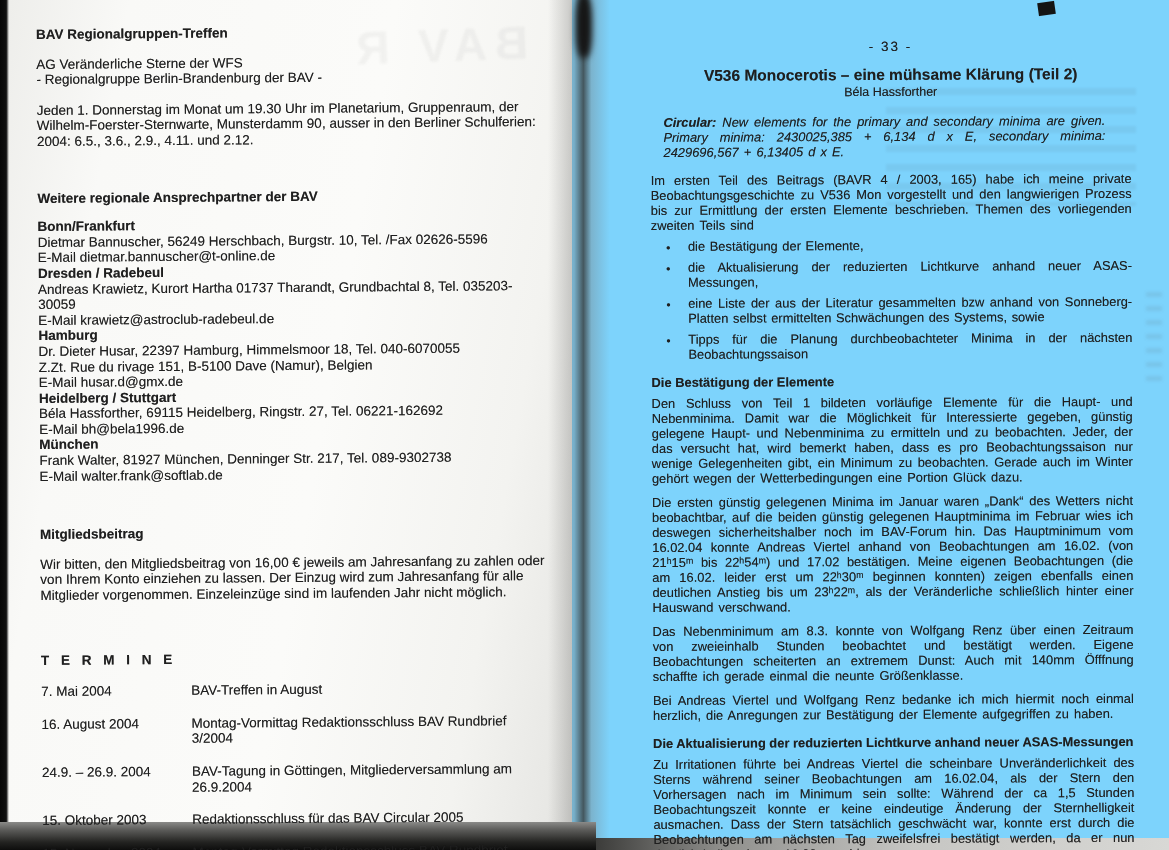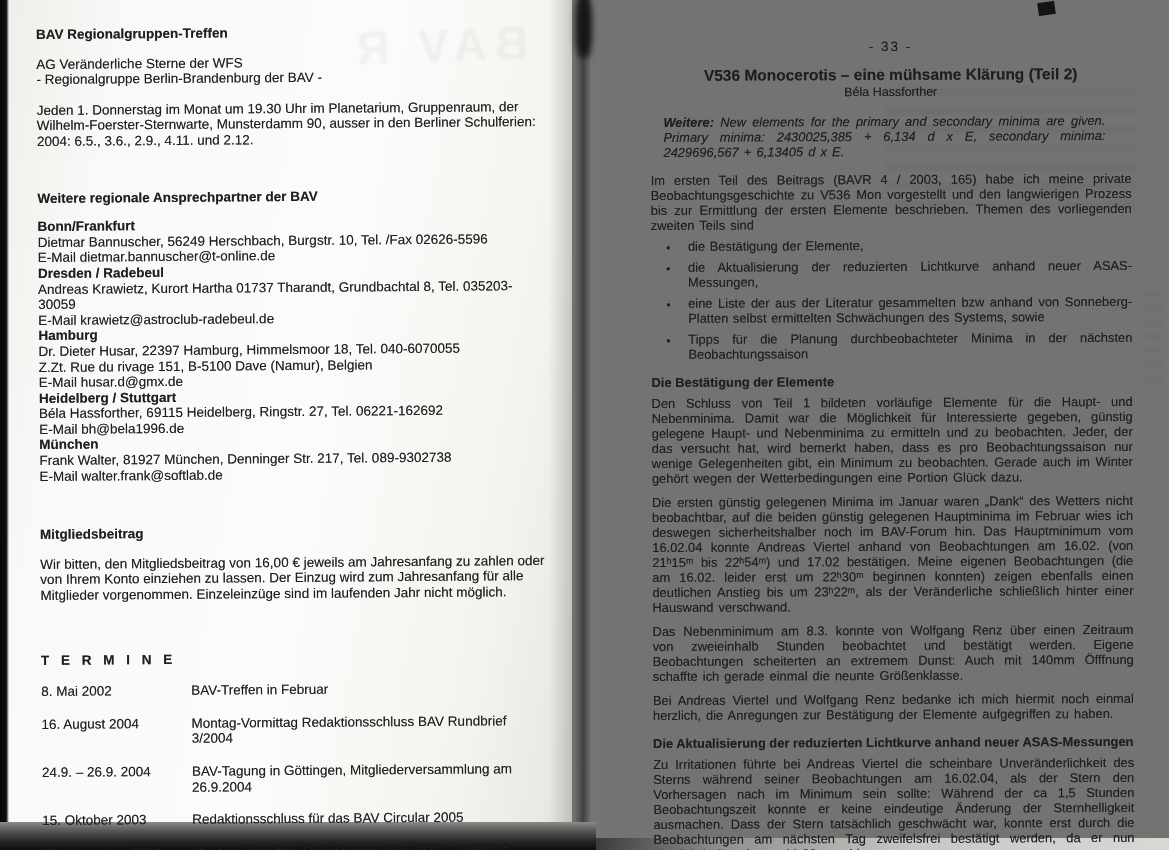--- a/index.html
+++ b/index.html
@@ -1,18 +1,18 @@
 <!DOCTYPE html>
 <html><head>
 <meta charset="utf-8">
 <style>
   html,body{margin:0;padding:0;background:#9a9a98;}
   #scan{
     position:relative;width:1169px;height:850px;overflow:hidden;
-    background:#737373;
+    background:#7dd3fc;
     font-family:"Liberation Sans","DejaVu Sans",sans-serif;
     color:#1f1f1f;
   }
   
   .left-page{
     position:absolute;left:0;top:0;width:572px;height:850px;
     background:linear-gradient(100deg,#ededea 0%,#f9f9f7 18%,#fbfbf9 55%,#f3f3f0 82%,#e4e4e1 100%);
   }
   .right-page{
     position:absolute;left:572px;top:0;width:597px;height:850px;
@@ -154,22 +154,22 @@
       </div>
     </div>
 
     <div class="b lp-fee-head">Mitgliedsbeitrag</div>
     <div class="lp-fee">Wir  bitten, den Mitgliedsbeitrag von 16,00 € jeweils am Jahresanfang zu zahlen oder von Ihrem Konto einziehen zu lassen. Der Einzug wird zum Jahresanfang für alle Mitglieder vorgenommen. Einzeleinzüge sind im laufenden Jahr nicht möglich.</div>
 
     <div class="lp-termine-head">T E R M I N E</div>
 
     <div class="termine-table">
       <div class="termine-row">
-        <div class="termine-date">8. Mai 2002</div>
-        <div class="termine-event">BAV-Treffen in Februar</div>
+        <div class="termine-date">7. Mai 2004</div>
+        <div class="termine-event">BAV-Treffen in August</div>
       </div>
       <div class="termine-row">
         <div class="termine-date">16. August 2004</div>
         <div class="termine-event">Montag-Vormittag Redaktionsschluss BAV Rundbrief  3/2004</div>
       </div>
       <div class="termine-row">
         <div class="termine-date">24.9. – 26.9. 2004</div>
         <div class="termine-event">BAV-Tagung in Göttingen, Mitgliederversammlung am 26.9.2004</div>
       </div>
       <div class="termine-row">
@@ -183,21 +183,21 @@
     </div>
   </div>
 
   <div class="right-content">
     <div class="rp-pagenum">-  33  -</div>
 
     <div class="rp-title">V536 Monocerotis – eine mühsame Klärung (Teil 2)</div>
     <div class="rp-author">Béla Hassforther</div>
 
     <div class="rp-abstract">
-      <span class="b">Weitere:</span><span> New elements for the primary and secondary minima are given. Primary minima: 2430025,385 + 6,134 d x E, secondary minima: 2429696,567 + 6,13405 d x E.</span>
+      <span class="b">Circular:</span><span> New elements for the primary and secondary minima are given. Primary minima: 2430025,385 + 6,134 d x E, secondary minima: 2429696,567 + 6,13405 d x E.</span>
     </div>
 
     <div class="para" style="margin-top:13px">Im ersten Teil des Beitrags (BAVR 4 / 2003, 165) habe ich meine private Beobachtungsgeschichte zu V536 Mon vorgestellt und den langwierigen Prozess bis zur Ermittlung der ersten Elemente beschrieben. Themen des vorliegenden zweiten Teils sind</div>
 
     <ul class="rp-bullets">
       <li>die Bestätigung der Elemente,</li>
       <li>die Aktualisierung der reduzierten Lichtkurve anhand neuer ASAS-Messungen,</li>
       <li>eine Liste der aus der Literatur gesammelten bzw anhand von Sonneberg-Platten selbst ermittelten Schwächungen des Systems, sowie</li>
       <li>Tipps für die Planung durchbeobachteter Minima in der nächsten Beobachtungssaison</li>
     </ul>

